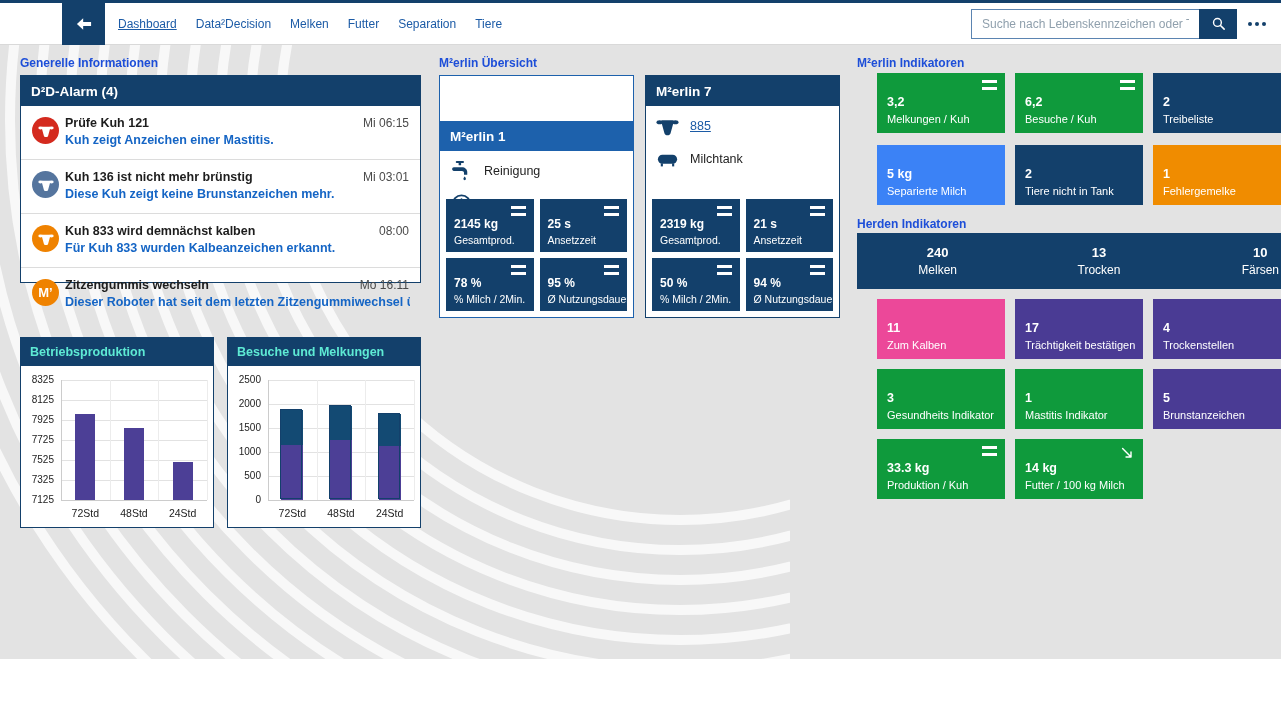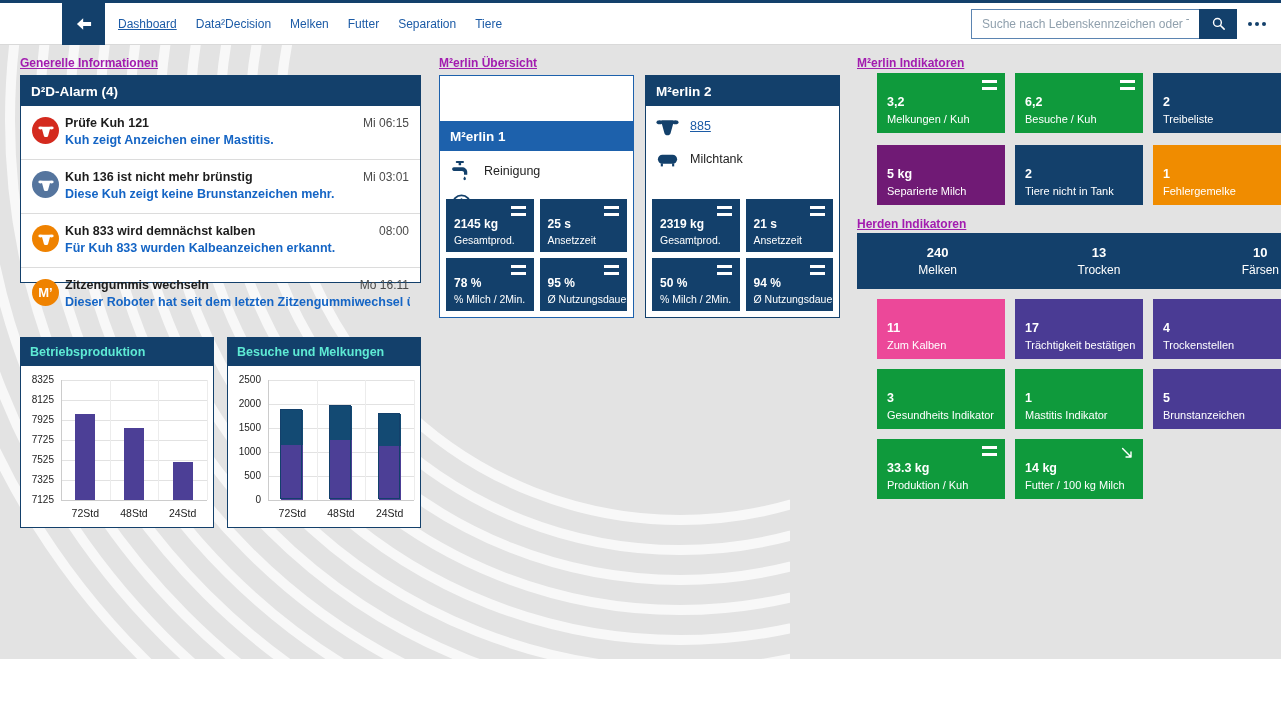--- a/index.html
+++ b/index.html
@@ -22,21 +22,21 @@
 
   
   .content { position:relative; height:614px; background:#e3e3e3; overflow:hidden; }
   .watermark { position:absolute; left:0; top:0; pointer-events:none; }
 
   .col { position:absolute; top:0; }
   .col-left { left:20px; width:401px; }
   .col-mid { left:439px; width:402px; }
   .col-right { left:857px; width:405px; }
 
-  .section-link { position:absolute; font-size:12px; font-weight:bold; color:#a21caf; text-decoration:underline; cursor:pointer; white-space:nowrap; }
+  .section-link { position:absolute; font-size:12px; font-weight:bold; color:#1d4ed8; cursor:pointer; white-space:nowrap; }
 
   
   .panel { background:#fff; border:1px solid #13406b; position:absolute; }
   .panel-header { height:30px; background:#13406b; color:#fff; font-size:13.5px; font-weight:bold; display:flex; align-items:center; padding:0 10px; }
   .alarm-panel { left:0; top:30px; width:401px; height:208px; }
   .alarm-row { position:relative; height:54px; border-bottom:1px solid #dcdcdc; cursor:pointer; }
   .alarm-row:last-child { border-bottom:none; }
   .alarm-ico { position:absolute; left:11px; top:11px; width:27px; height:27px; border-radius:50%; display:flex; align-items:center; justify-content:center; }
   .alarm-ico .mtxt { color:#fff; font-weight:bold; font-size:13px; }
   .alarm-title { position:absolute; left:44px; top:10px; font-size:12.5px; font-weight:bold; color:#1d1d1d; white-space:nowrap; }
@@ -305,21 +305,21 @@
           </div>
         <div class="stat-tile">
             <span class="eq"></span>
             <span class="v">95 %</span>
             <span class="l">Ø Nutzungsdauer</span>
           </div>
       </div>
     </div>
 
     <div class="panel robot-panel robot2" style="border-color: rgb(19, 64, 107);">
-      <div class="panel-header" style="background-color: rgb(19, 64, 107);">M²erlin 2</div>
+      <div class="panel-header" style="background-color: rgb(19, 64, 107);">M²erlin 7</div>
       <div class="robot-row">
         <svg width="23" height="23" viewBox="0 0 24 24">
             <g fill="#13406b">
               <ellipse cx="3.8" cy="7.5" rx="3.3" ry="2.1"></ellipse>
               <ellipse cx="20.2" cy="7.5" rx="3.3" ry="2.1"></ellipse>
               <path d="M6.5 5.5h11c.8 0 1.3.9 1 1.6l-3.3 12c-.4 1.1-1.2 1.9-2.2 1.9h-2c-1 0-1.8-.8-2.2-1.9l-3.3-12c-.3-.7.2-1.6 1-1.6z"></path>
             </g>
           </svg>
         <span class="lbl link">885</span>
       </div>
@@ -372,21 +372,21 @@
           <span class="v">6,2</span>
           <span class="l">Besuche / Kuh</span>
         </div>
       <div class="ind-tile" style="background-color: rgb(19, 64, 107);">
           <span class="v">2</span>
           <span class="l">Treibeliste</span>
         </div>
     </div>
 
     <div class="tilerow" style="top:100px;">
-      <div class="ind-tile" style="background-color: #701a75;">
+      <div class="ind-tile" style="background-color: #3b82f6;">
           <span class="v">5 kg</span>
           <span class="l">Separierte Milch</span>
         </div>
       <div class="ind-tile" style="background-color: rgb(19, 64, 107);">
           <span class="v">2</span>
           <span class="l">Tiere nicht in Tank</span>
         </div>
       <div class="ind-tile" style="background-color: rgb(240, 140, 0);">
           <span class="v">1</span>
           <span class="l">Fehlergemelke</span>

